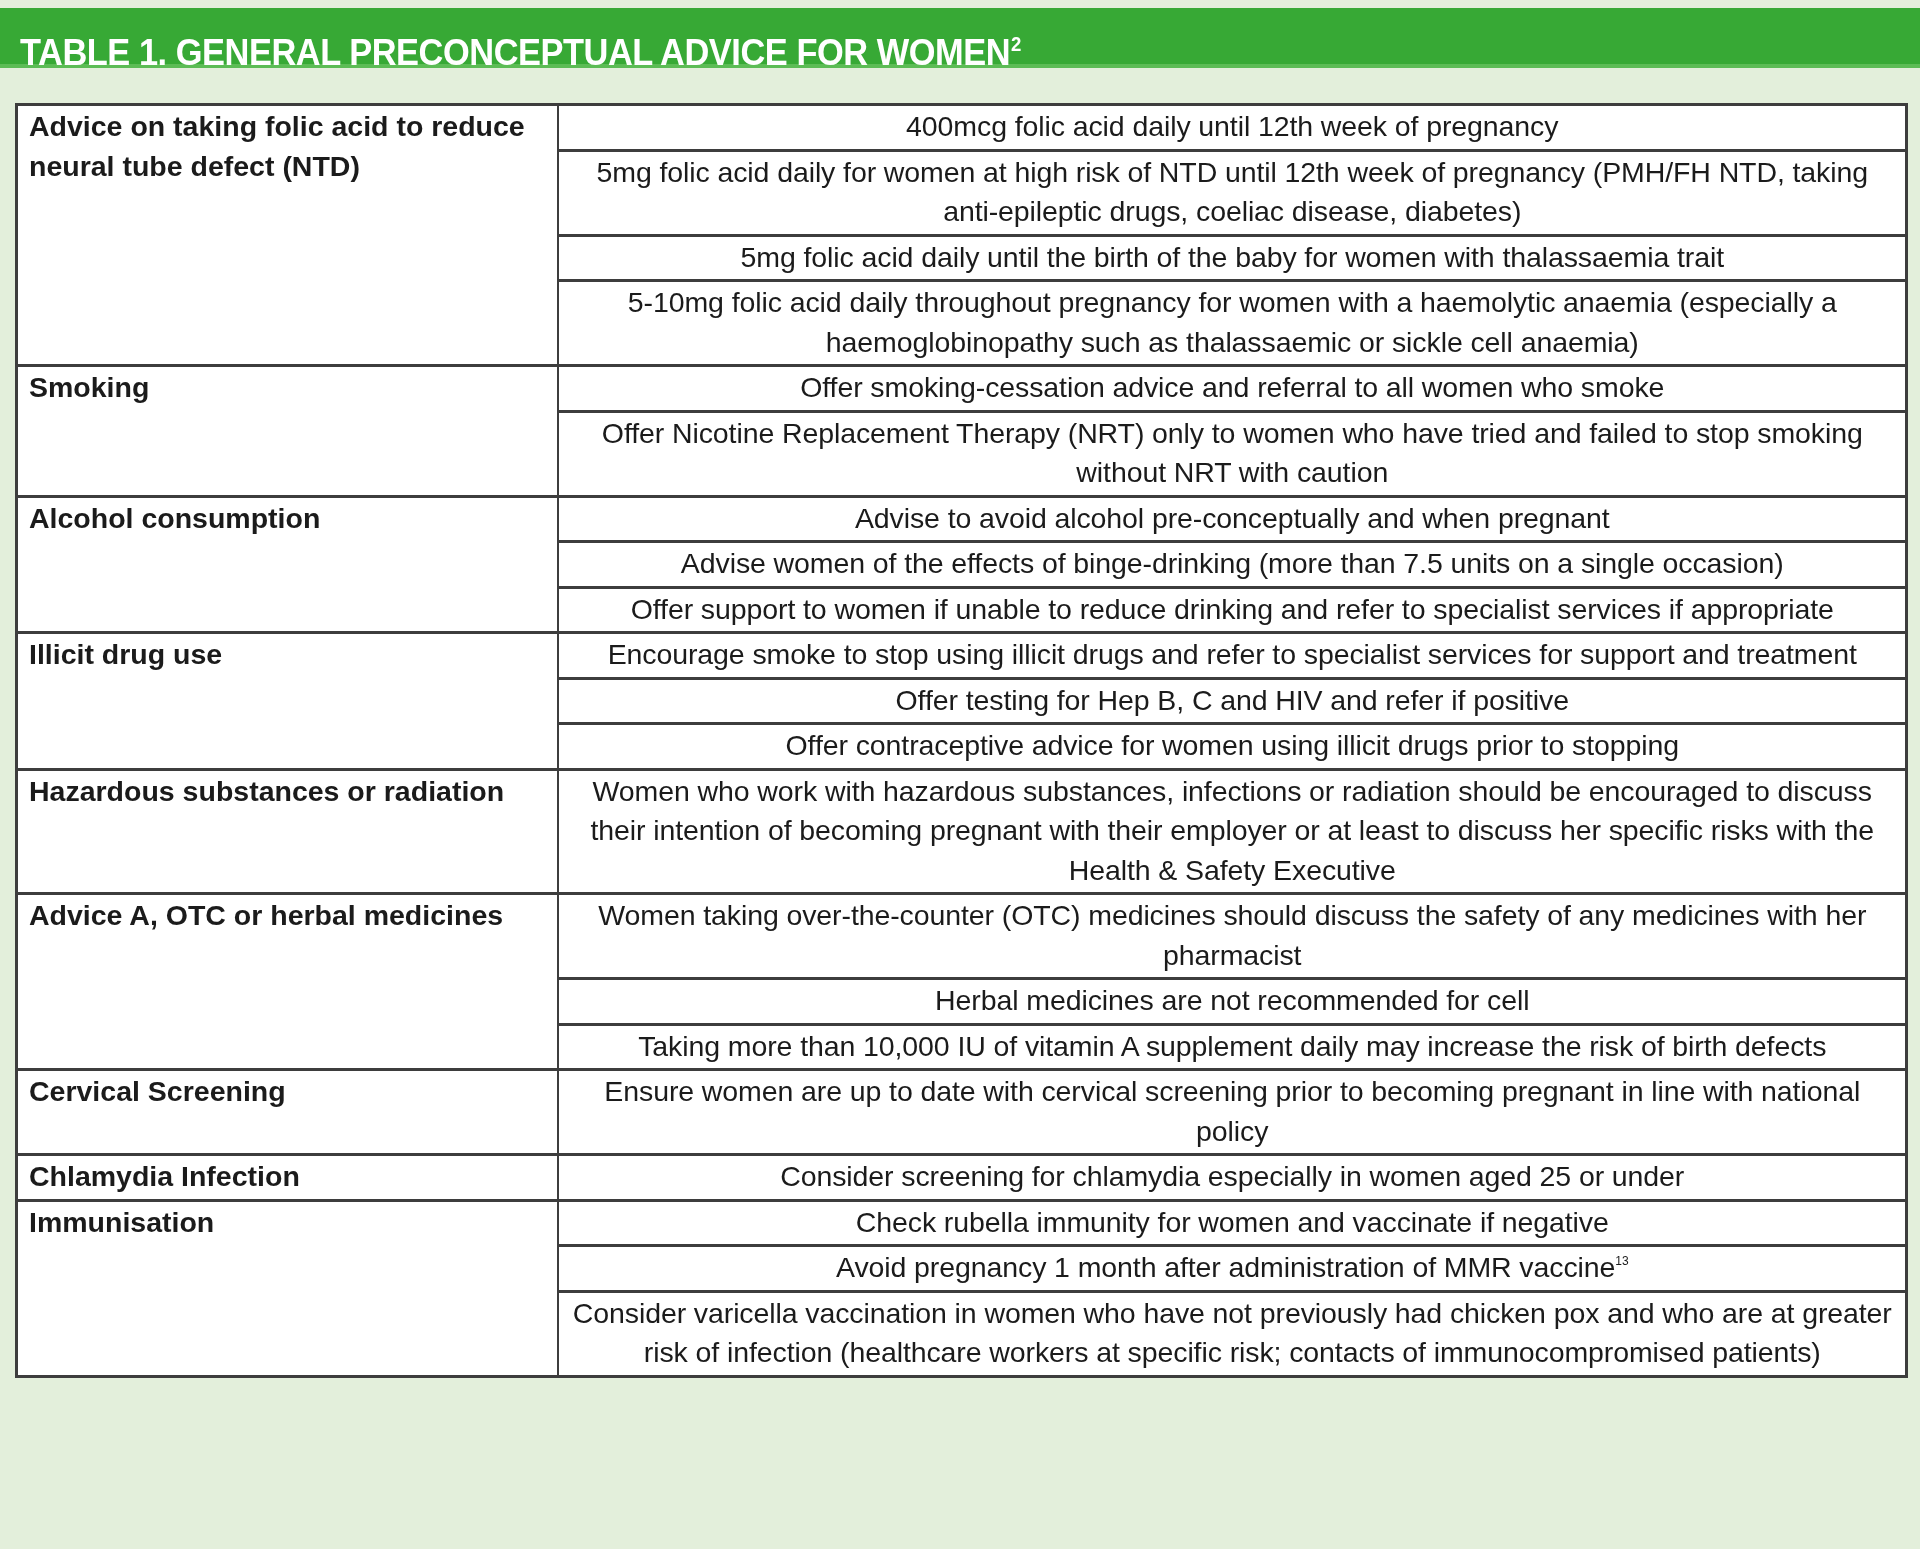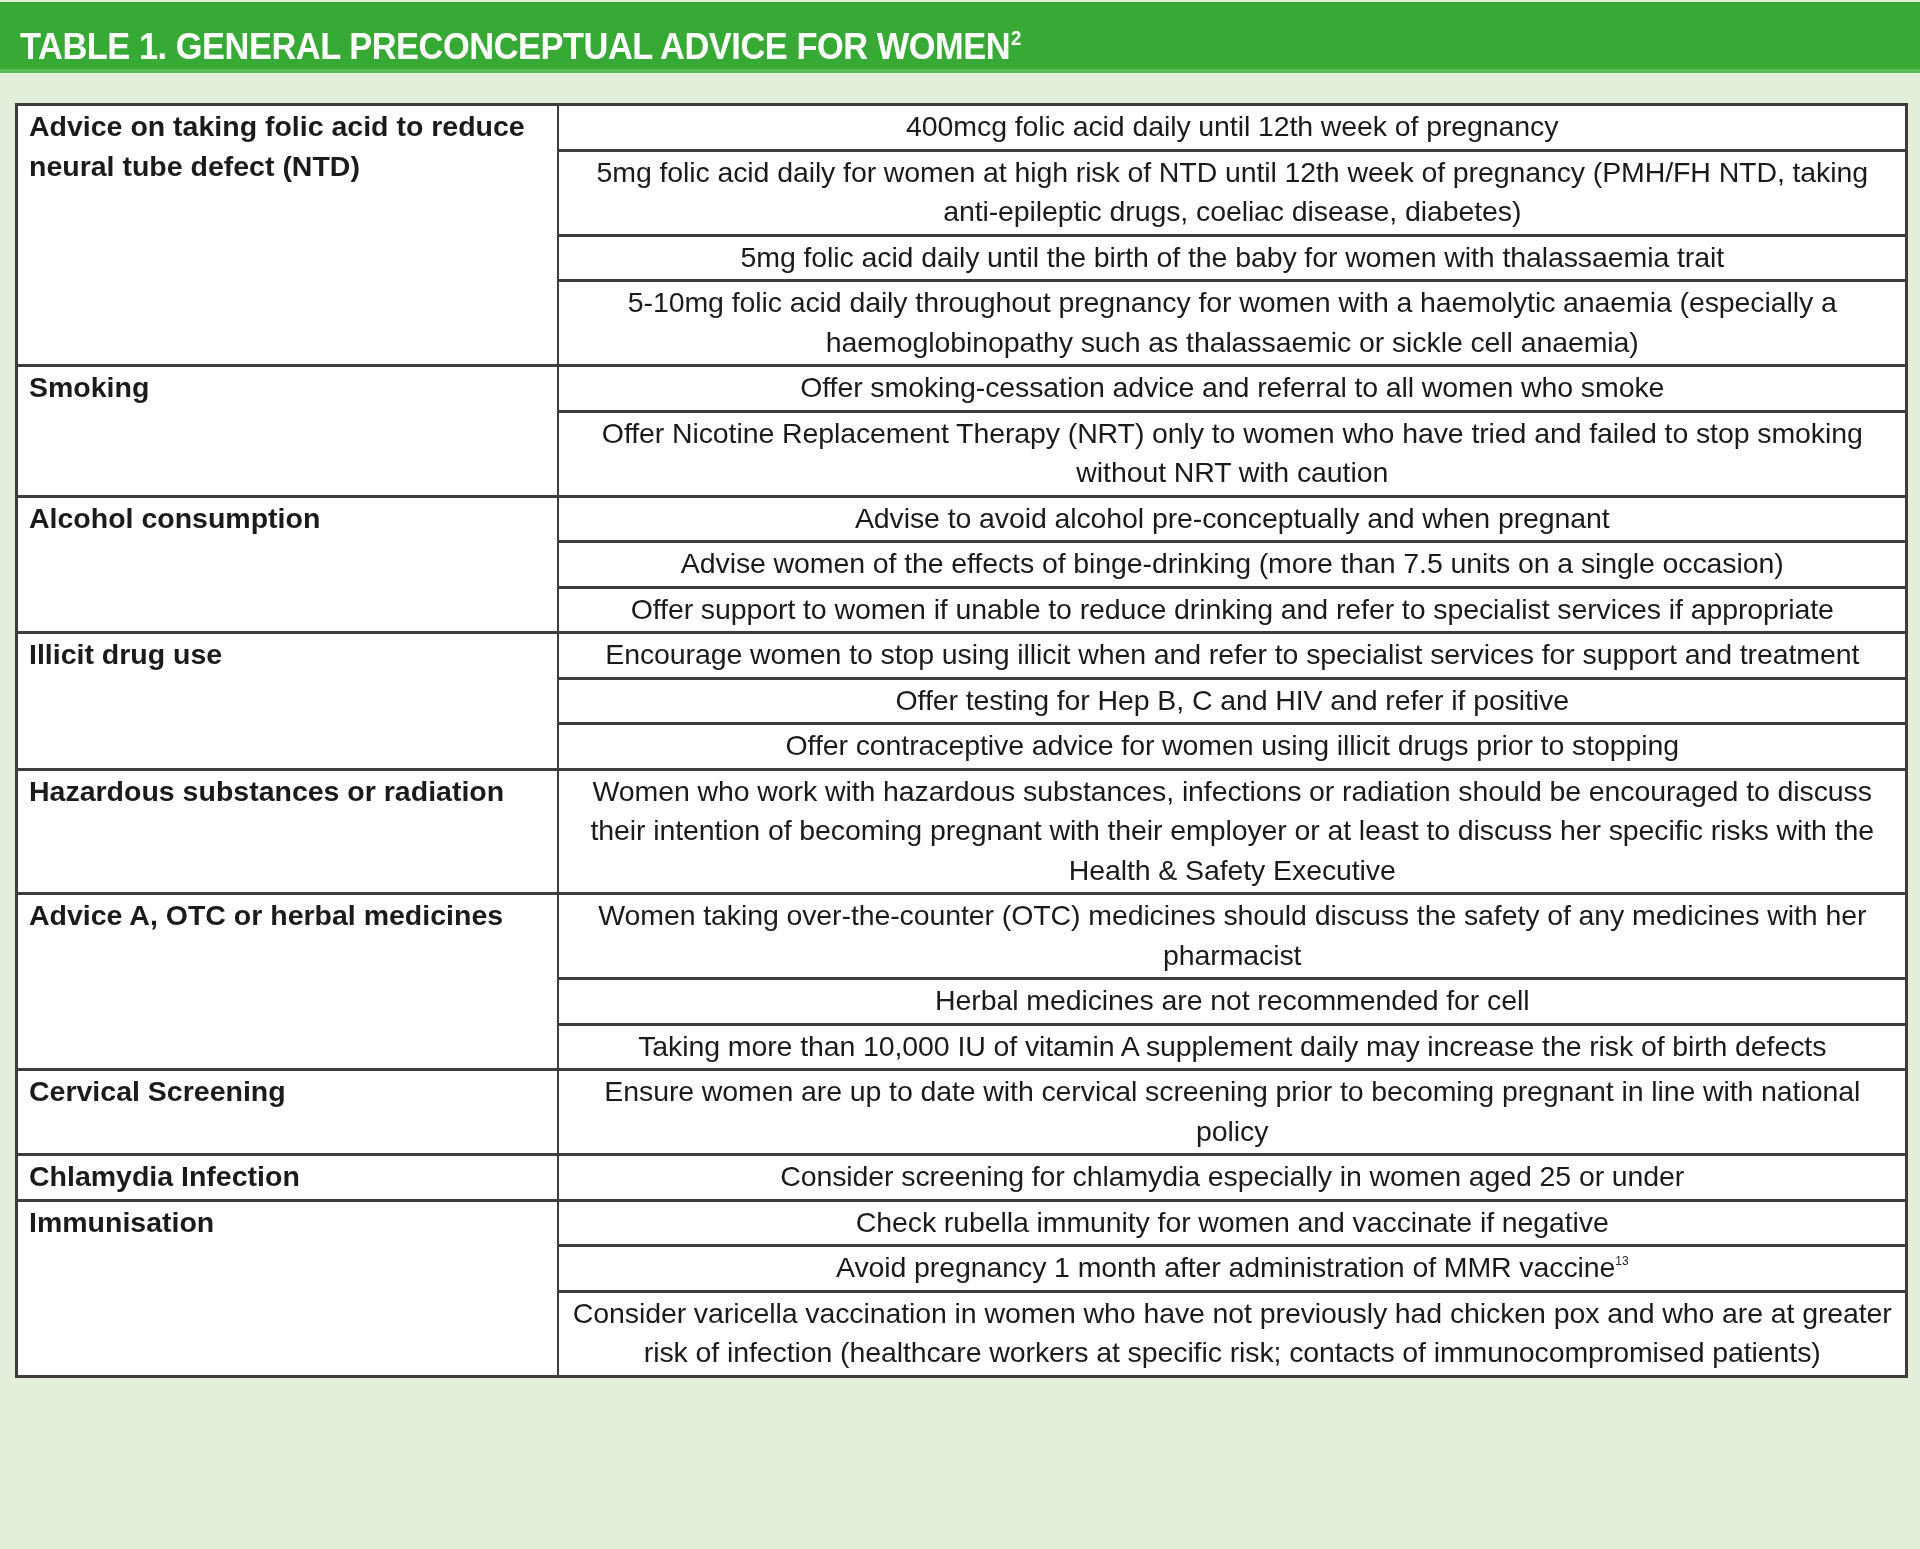--- a/index.html
+++ b/index.html
@@ -4,21 +4,21 @@
 <style>
   html, body { margin: 0; padding: 0; }
   body {
     width: 1920px; height: 1549px; overflow: hidden;
     background: #e3efdb;
     font-family: "Liberation Sans", sans-serif;
     color: #1b1b1b;
     position: relative;
   }
   .title-bar {
-    position: absolute; left: 0; top: 2px; width: 1920px; height: 71px;
+    position: absolute; left: 0; top: 8px; width: 1920px; height: 60px;
     background: #37a935;
     border-bottom: 4px solid #5cbc55;
     box-sizing: border-box;
   }
   .title-text {
     position: absolute; left: 20px; top: 24px;
     color: #ffffff; font-weight: bold; font-size: 37px;
     letter-spacing: -0.5px; white-space: nowrap;
     transform: scaleX(0.93); transform-origin: left center;
   }
@@ -89,21 +89,21 @@
     </tr>
     <tr>
       <td class="adv">Advise women of the effects of binge-drinking (more than 7.5 units on a single occasion)</td>
     </tr>
     <tr>
       <td class="adv">Offer support to women if unable to reduce drinking and refer to specialist services if appropriate</td>
     </tr>
 
     <tr>
       <td class="cat" rowspan="3">Illicit drug use</td>
-      <td class="adv">Encourage women to stop using illicit when and refer to specialist services for support and treatment</td>
+      <td class="adv">Encourage smoke to stop using illicit drugs and refer to specialist services for support and treatment</td>
     </tr>
     <tr>
       <td class="adv">Offer testing for Hep B, C and HIV and refer if positive</td>
     </tr>
     <tr>
       <td class="adv">Offer contraceptive advice for women using illicit drugs prior to stopping</td>
     </tr>
 
     <tr>
       <td class="cat">Hazardous substances or radiation</td>

